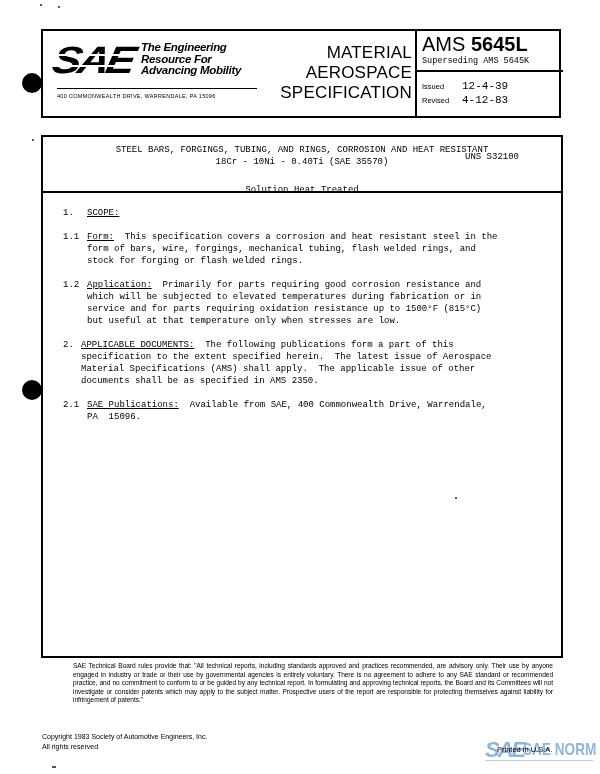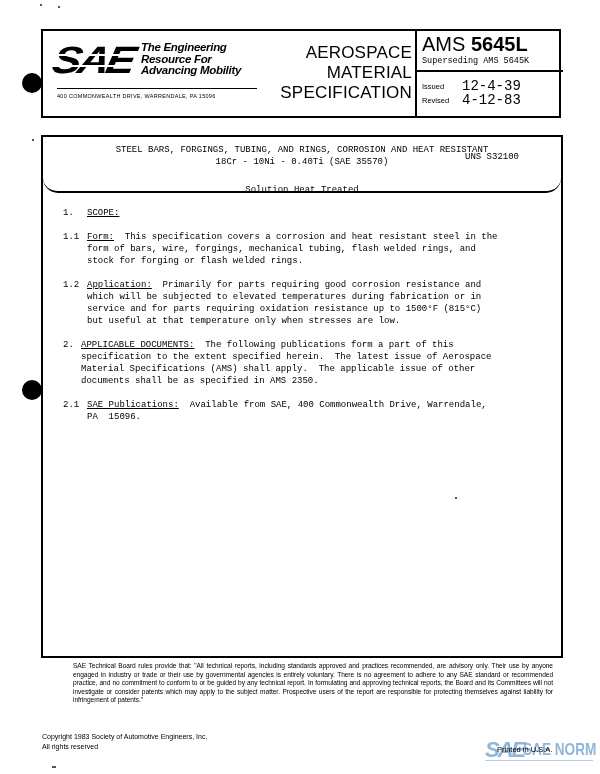--- a/index.html
+++ b/index.html
@@ -48,31 +48,31 @@
     font-family: "Liberation Sans", sans-serif; font-size: 20px; line-height: 20px; white-space: nowrap;
   }
   .ams-number b { font-weight: bold; }
   .superseding {
     position: absolute; left: 5px; top: 27px;
     font-family: "Liberation Mono", monospace; font-size: 8.5px; white-space: nowrap;
   }
   .dates { position: absolute; left: 5px; top: 50px; }
   .date-row { display: flex; height: 14px; align-items: center; }
   .date-label { width: 40px; font-family: "Liberation Sans", sans-serif; font-size: 7.5px; }
-  .date-value { font-family: "Liberation Mono", monospace; font-size: 14px; }
+  .date-value { font-family: "Liberation Mono", monospace; font-size: 11px; }
 
   
   .body-box {
     position: absolute; left: 41px; top: 135px; width: 522px; height: 523px;
     border: 2px solid #000; box-sizing: border-box;
   }
   .title-block {
     position: absolute; left: 0; top: 0; width: 518px; height: 56px;
     border-bottom: 2px solid #000; box-sizing: border-box;
-    font-family: "Liberation Mono", monospace; font-size: 9px; line-height: 11px; border-radius: 15px;
+    font-family: "Liberation Mono", monospace; font-size: 9px; line-height: 11px;
   }
   .title-line { position: absolute; left: 0; width: 100%; text-align: center; white-space: nowrap; }
   .uns { position: absolute; right: 42px; top: 15px; white-space: nowrap; }
 
   .content {
     position: absolute; left: 0; top: 56px; width: 518px;
     font-family: "Liberation Mono", monospace; font-size: 9px; line-height: 12px;
   }
   .para { position: absolute; left: 20px; width: 480px; }
   .para .num { position: absolute; left: 0; top: 0; }
@@ -127,22 +127,22 @@
     <div class="tagline">
       <div>The Engineering</div>
       <div>Resource For</div>
       <div>Advancing Mobility</div>
     </div>
     <div class="logo-rule"></div>
     <div class="address">400 COMMONWEALTH DRIVE, WARRENDALE, PA 15096</div>
   </div>
 
   <div class="spec-type">
+    <div>MATERIAL</div>
     <div>AEROSPACE</div>
-    <div>MATERIAL</div>
     <div>SPECIFICATION</div>
   </div>
 
   <div class="right-panel">
     <div class="ams-number-box">
       <div class="ams-number">
         <span>AMS</span>
         <b>5645L</b>
       </div>
       <div class="superseding">Superseding AMS 5645K</div>

